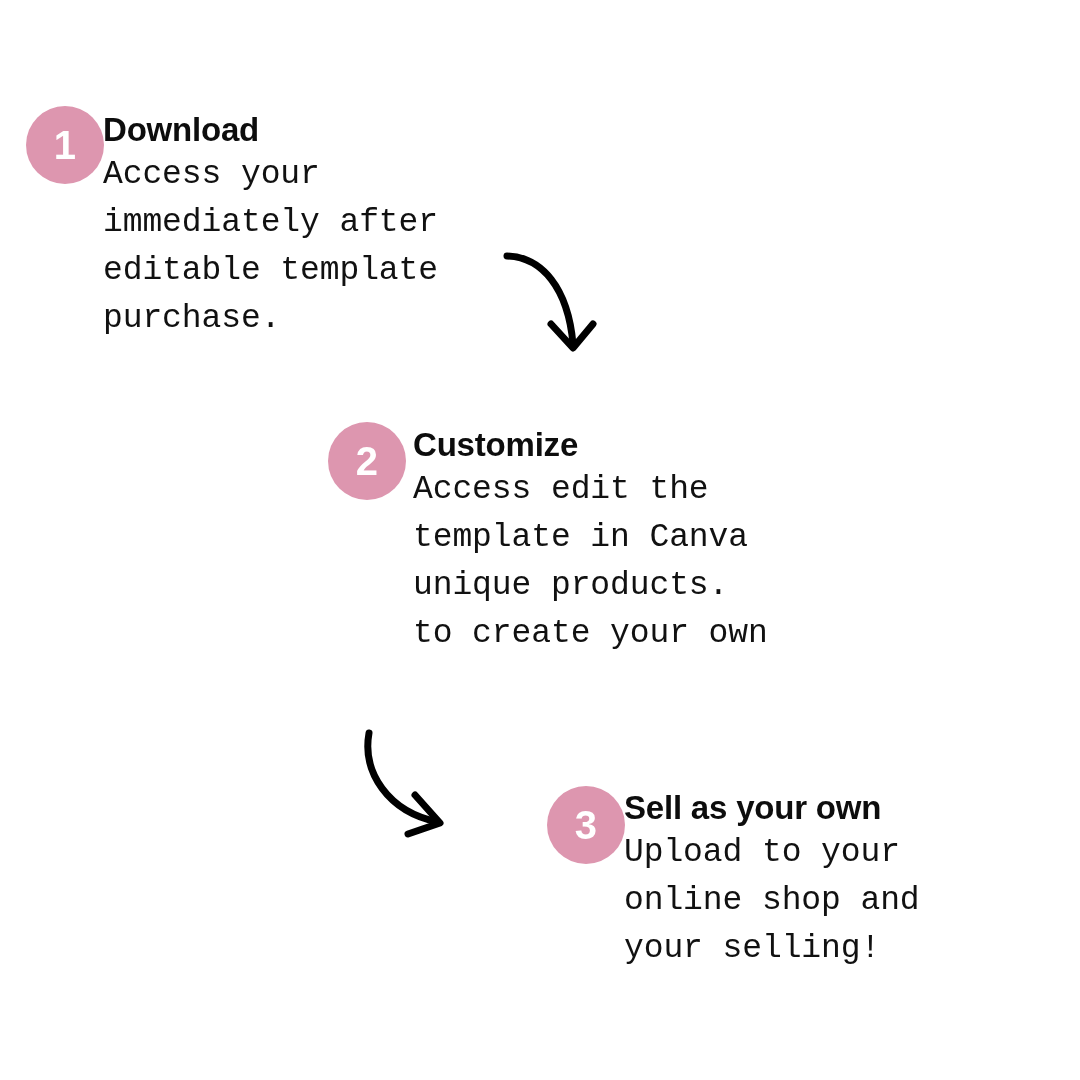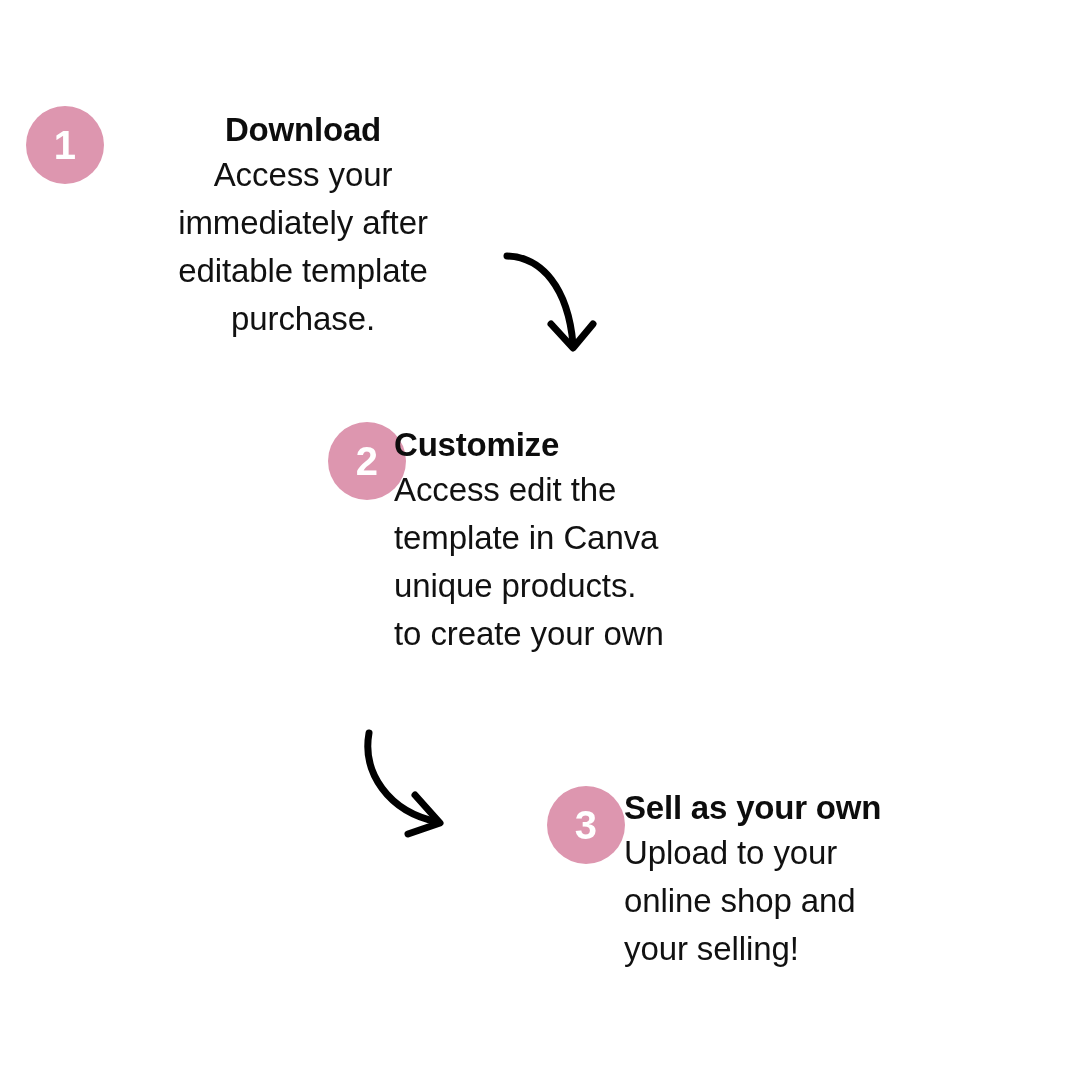--- a/index.html
+++ b/index.html
@@ -53,41 +53,41 @@
     font-family: "Liberation Sans", sans-serif;
     font-size: 33px;
     font-weight: 700;
     color: #0d0d0d;
     letter-spacing: -0.2px;
     line-height: 42px;
     margin: 0;
     white-space: nowrap;
   }
   .step-body {
-    font-family: Liberation Sans, sans-serif;
+    font-family: Liberation Mono, monospace;
     font-size: 33px;
     font-weight: 300;
     color: #111111;
     letter-spacing: -0.1px;
     line-height: 48px;
     margin: 0;
   }
   .step-body-line {
     display: block;
     white-space: nowrap;
   }
 
   
   #step-1 { left: 0;   top: 0; }
   #step-1 .step-badge { left: 26px;  top: 106px; }
-  #step-1 .step-text  { left: 103px; top: 109px; width: 400px; text-align: center; }
+  #step-1 .step-text  { left: 103px; top: 109px; width: 400px; }
 
   #step-2 { left: 0;   top: 0; }
   #step-2 .step-badge { left: 328px; top: 422px; }
-  #step-2 .step-text  { left: 394px; top: 424px; width: 400px; }
+  #step-2 .step-text  { left: 413px; top: 424px; width: 400px; }
 
   #step-3 { left: 0;   top: 0; }
   #step-3 .step-badge { left: 547px; top: 786px; }
   #step-3 .step-text  { left: 624px; top: 787px; width: 420px; }
 
   
   .arrow-svg {
     position: absolute;
     overflow: visible;
   }

